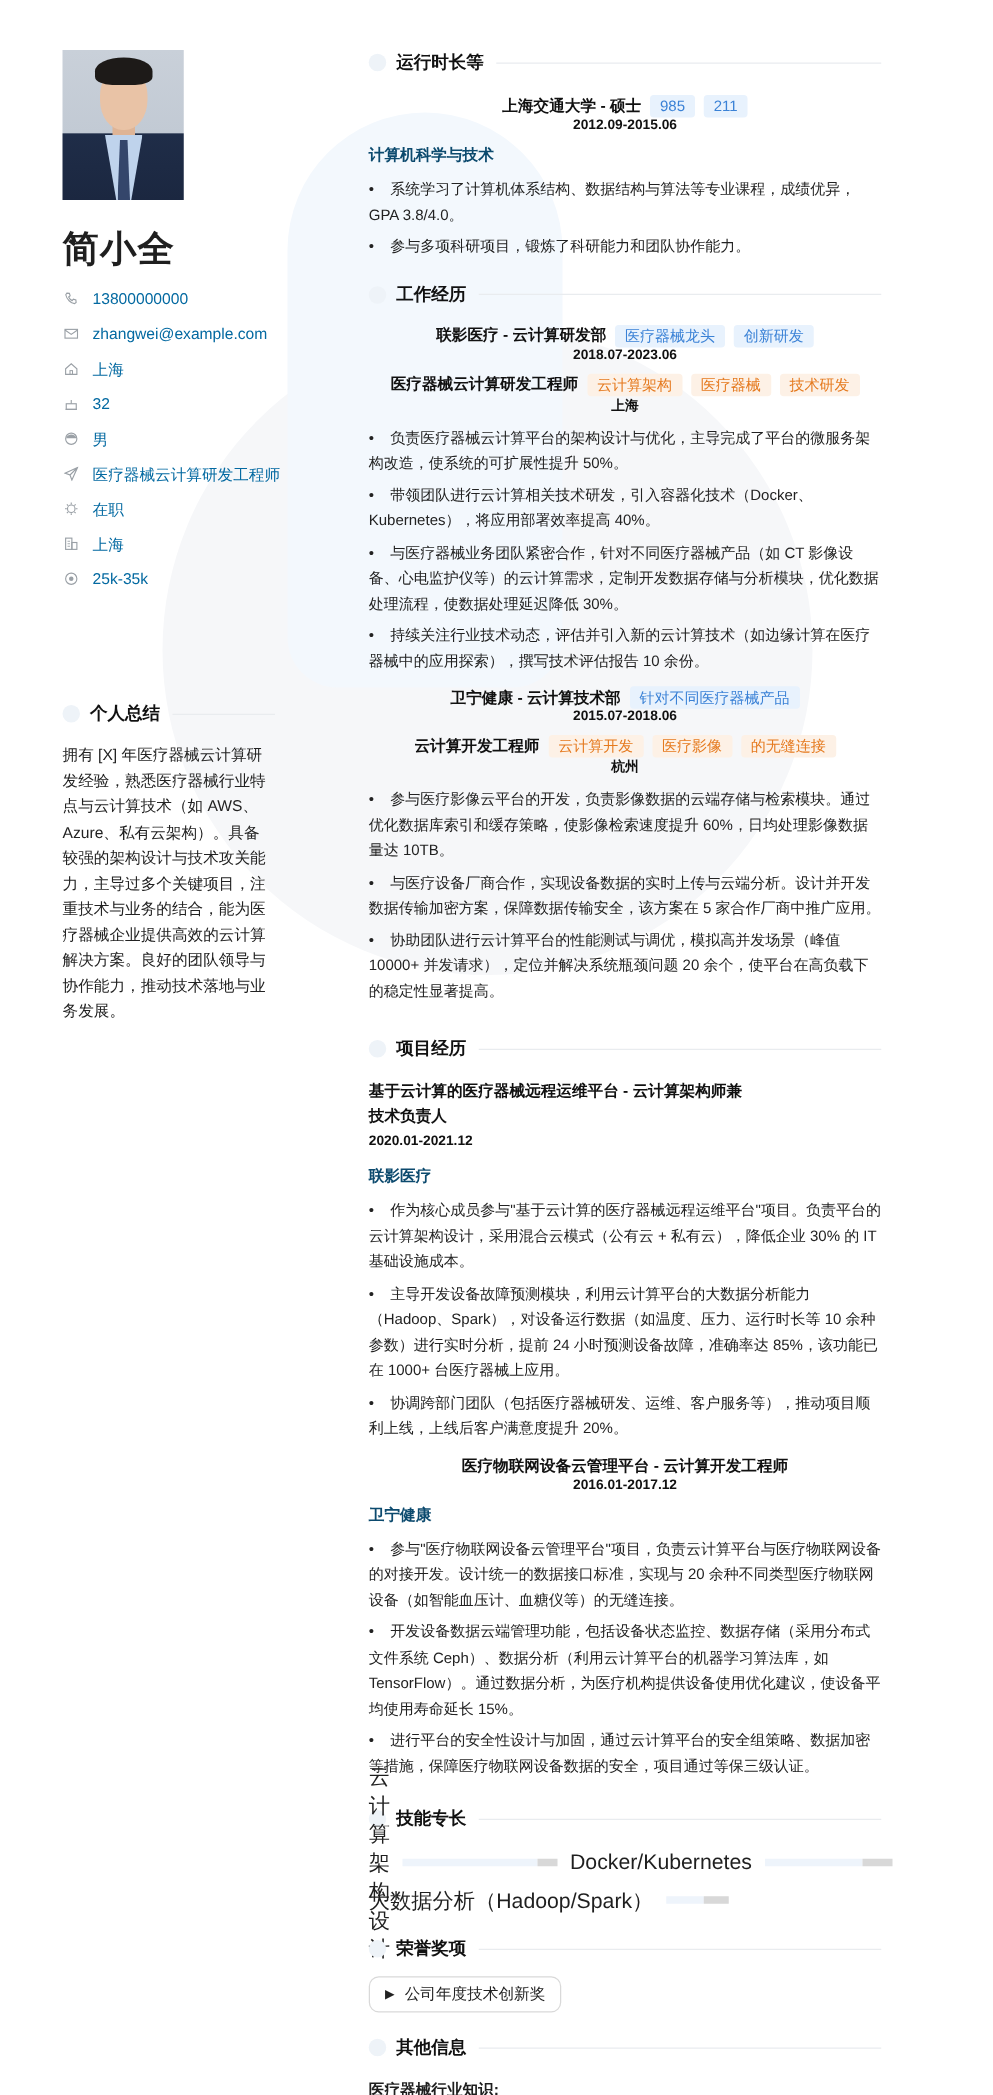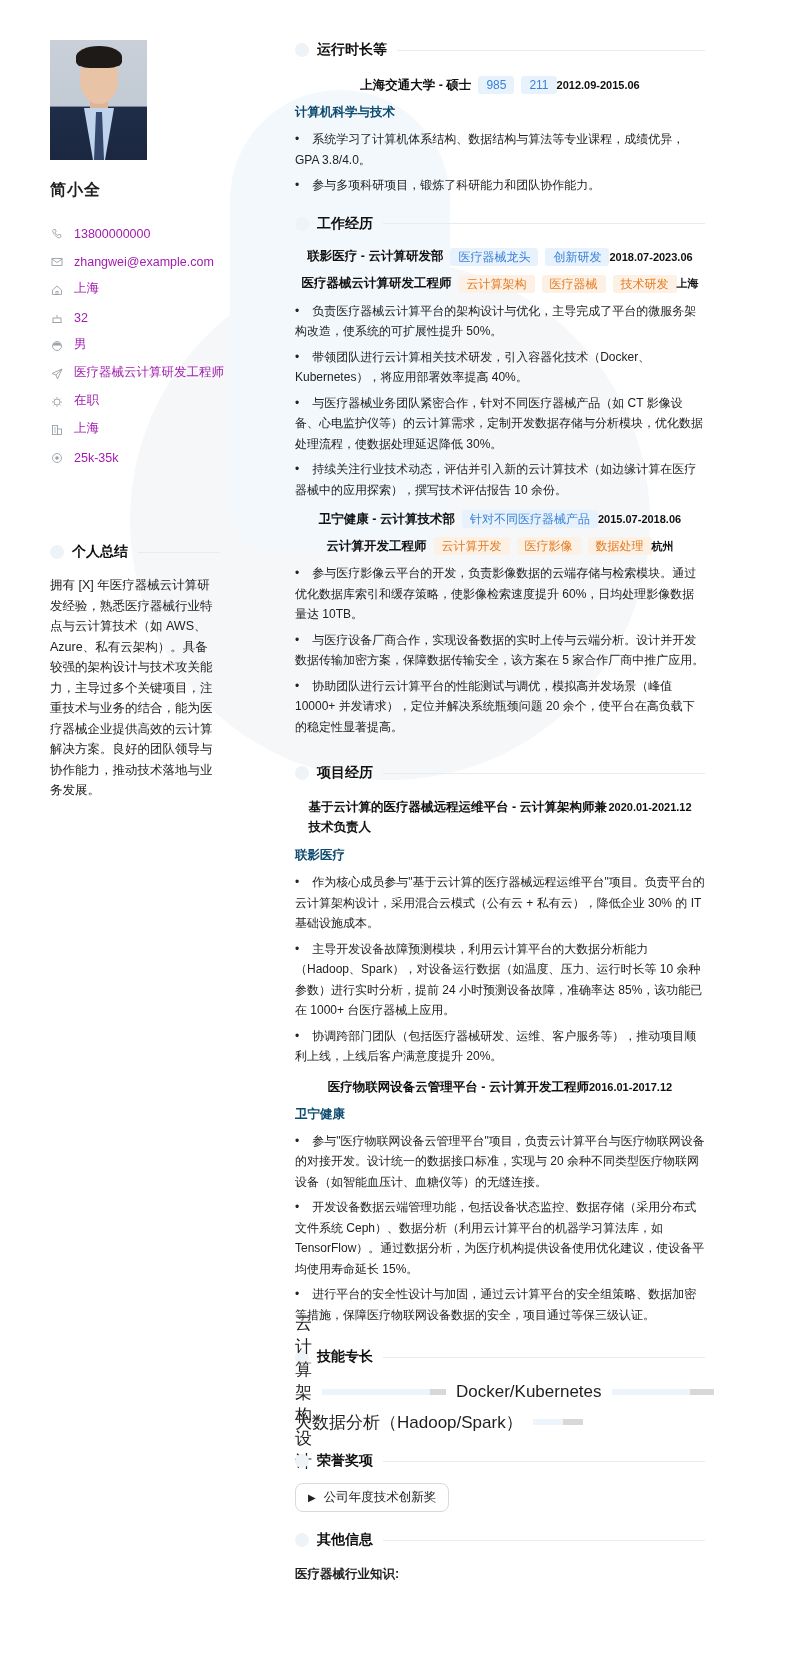--- a/index.html
+++ b/index.html
@@ -48,37 +48,37 @@
     position: absolute; left: 40px; top: 60px; width: 18px; height: 12px; background: #deb496;
   }
   .avatar .shirt {
     position: absolute; left: 34px; top: 68px; width: 30px; height: 52px;
     background: #bfd3ec; clip-path: polygon(0 0,100% 0,70% 100%,30% 100%);
   }
   .avatar .tie {
     position: absolute; left: 44px; top: 72px; width: 10px; height: 48px;
     background: #34466b; clip-path: polygon(20% 0,80% 0,100% 100%,0 100%);
   }
-  .name { font-size: 16px; font-weight: bold; margin-top: 20px; margin-bottom: 12px; letter-spacing: 1px; }
-  .info-item { display: flex; align-items: flex-end; height: 28px; font-size: 12.5px; color: #a21caf; }
+  .name { font-size: 29px; font-weight: bold; margin-top: 20px; margin-bottom: 12px; letter-spacing: 1px; }
+  .info-item { display: flex; align-items: flex-start; height: 28px; font-size: 12.5px; color: #0369a1; }
   .info-item .ico { width: 14px; height: 14px; margin-right: 10px; color: #9aa0a6; font-size: 11px; display: inline-flex; align-items: center; justify-content: center; }
   .info-item .ico svg { width: 12px; height: 12px; }
 
   .summary-section { margin-top: 78px; width: 170px; }
   .sec-head { display: flex; align-items: center; }
   .sec-head .dot { width: 14px; height: 14px; border-radius: 50%; background: #eef3f8; margin-right: 8px; }
   .sec-head .title { font-size: 14px; font-weight: bold; color: #111; white-space: nowrap; }
   .sec-head .line { flex: 1; height: 1px; background: #e9ecef; margin-left: 10px; }
   .summary-text { font-size: 12.5px; line-height: 20.5px; color: #222; margin-top: 14px; }
 
   
   .right { width: 410px; margin-left: 25px; padding-top: 40px; }
   .section { margin-bottom: 0; }
   .section .sec-head { height: 20px; }
-  .entry-head { display: flex; align-items: center; justify-content: center; font-size: 12.5px; font-weight: bold; color: #111; }
+  .entry-head { display: flex; align-items: center; justify-content: space-between; font-size: 12.5px; font-weight: bold; color: #111; flex-direction: column; }
   .entry-head .left-part { display: flex; align-items: center; flex-wrap: wrap; }
   .entry-head .date { white-space: nowrap; font-size: 11px; }
   .tag { display: inline-block; font-size: 12px; font-weight: normal; padding: 1px 8px; margin-left: 7px; border-radius: 3px; line-height: 16px; }
   .tag.blue { background: #e8f2fd; color: #3b82d6; }
   .tag.orange { background: #fdf1e6; color: #e57a1f; }
   .sub-line { font-size: 12.5px; font-weight: bold; color: #0c4a6e; margin-top: 10px; }
   ul.bullets { list-style: none; margin-top: 8px; }
   ul.bullets li { font-size: 12px; line-height: 20.5px; color: #222; margin-bottom: 5px; position: relative; padding-left: 0; }
   ul.bullets li::before { content: "•"; margin-right: 13px; margin-left: 0; color: #222; }
 
@@ -268,21 +268,21 @@
             <span>卫宁健康 - 云计算技术部</span>
             <span class="tag blue">针对不同医疗器械产品</span>
           </div>
           <span class="date">2015.07-2018.06</span>
         </div>
         <div class="entry-head" style="margin-top:9px;">
           <div class="left-part">
             <span>云计算开发工程师</span>
             <span class="tag orange">云计算开发</span>
             <span class="tag orange">医疗影像</span>
-            <span class="tag orange">数据处理</span>
+            <span class="tag orange">的无缝连接</span>
           </div>
           <span class="date">杭州</span>
         </div>
         <ul class="bullets">
           <li>参与医疗影像云平台的开发，负责影像数据的云端存储与检索模块。通过优化数据库索引和缓存策略，使影像检索速度提升 60%，日均处理影像数据量达 10TB。</li>
           <li>与医疗设备厂商合作，实现设备数据的实时上传与云端分析。设计并开发数据传输加密方案，保障数据传输安全，该方案在 5 家合作厂商中推广应用。</li>
           <li>协助团队进行云计算平台的性能测试与调优，模拟高并发场景（峰值 10000+ 并发请求），定位并解决系统瓶颈问题 20 余个，使平台在高负载下的稳定性显著提高。</li>
         </ul>
       </div>
     </section>

